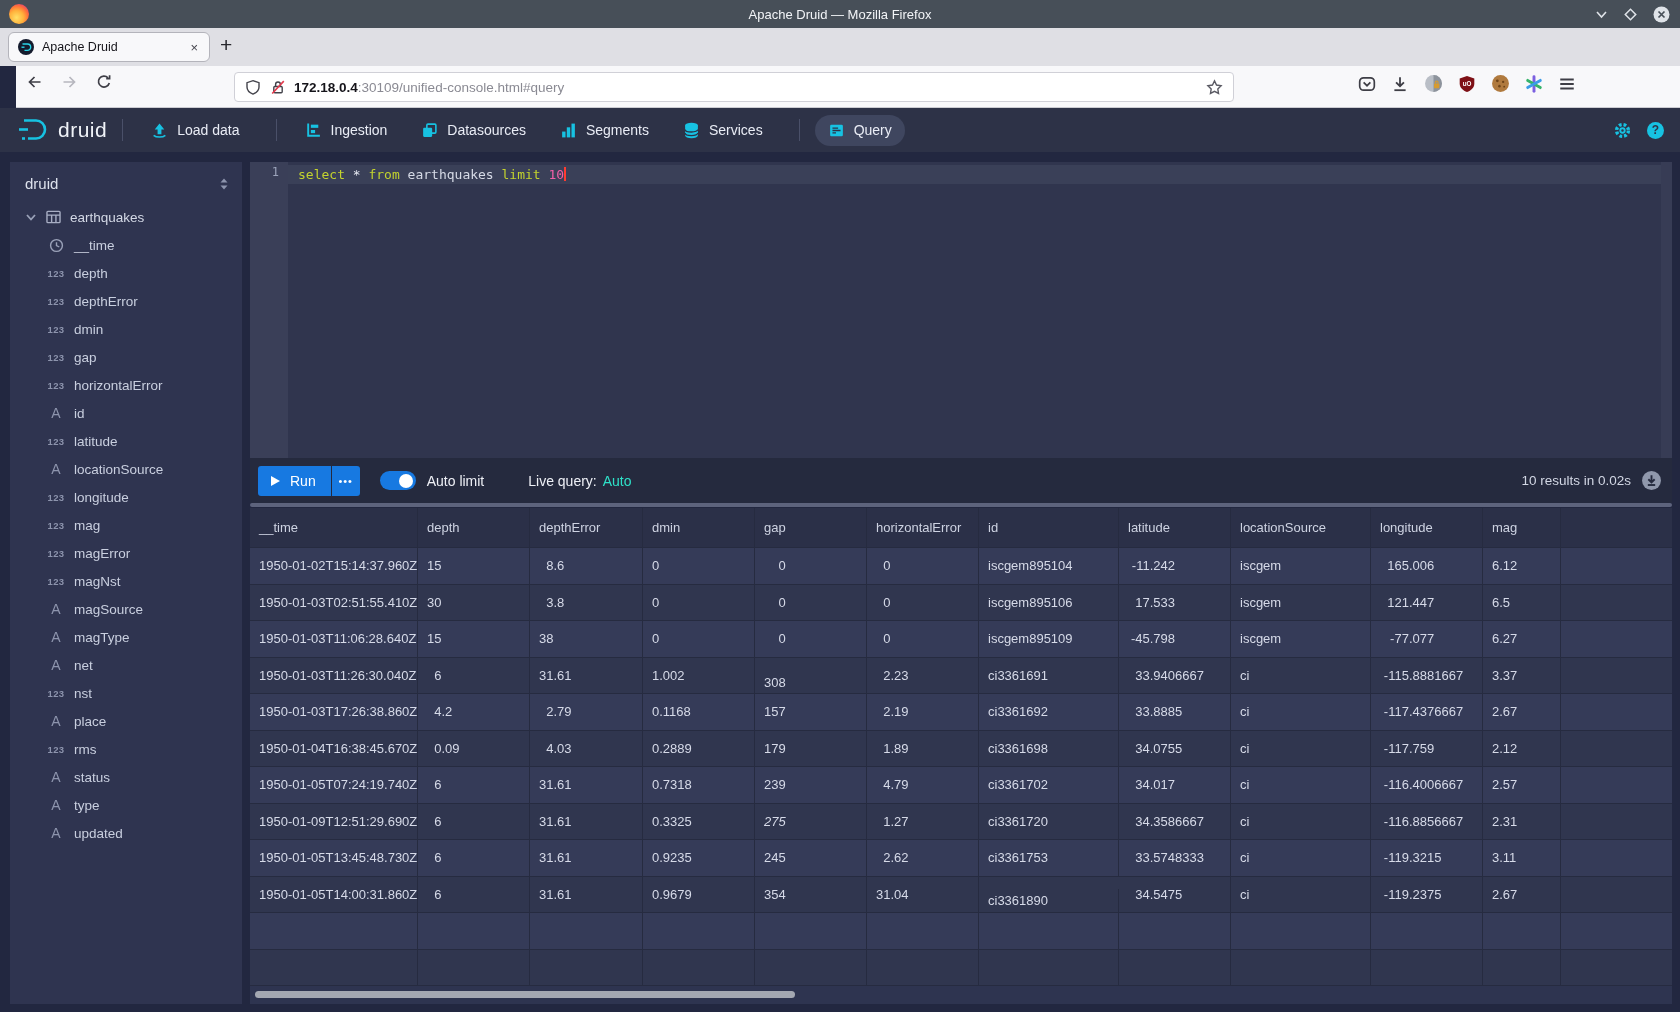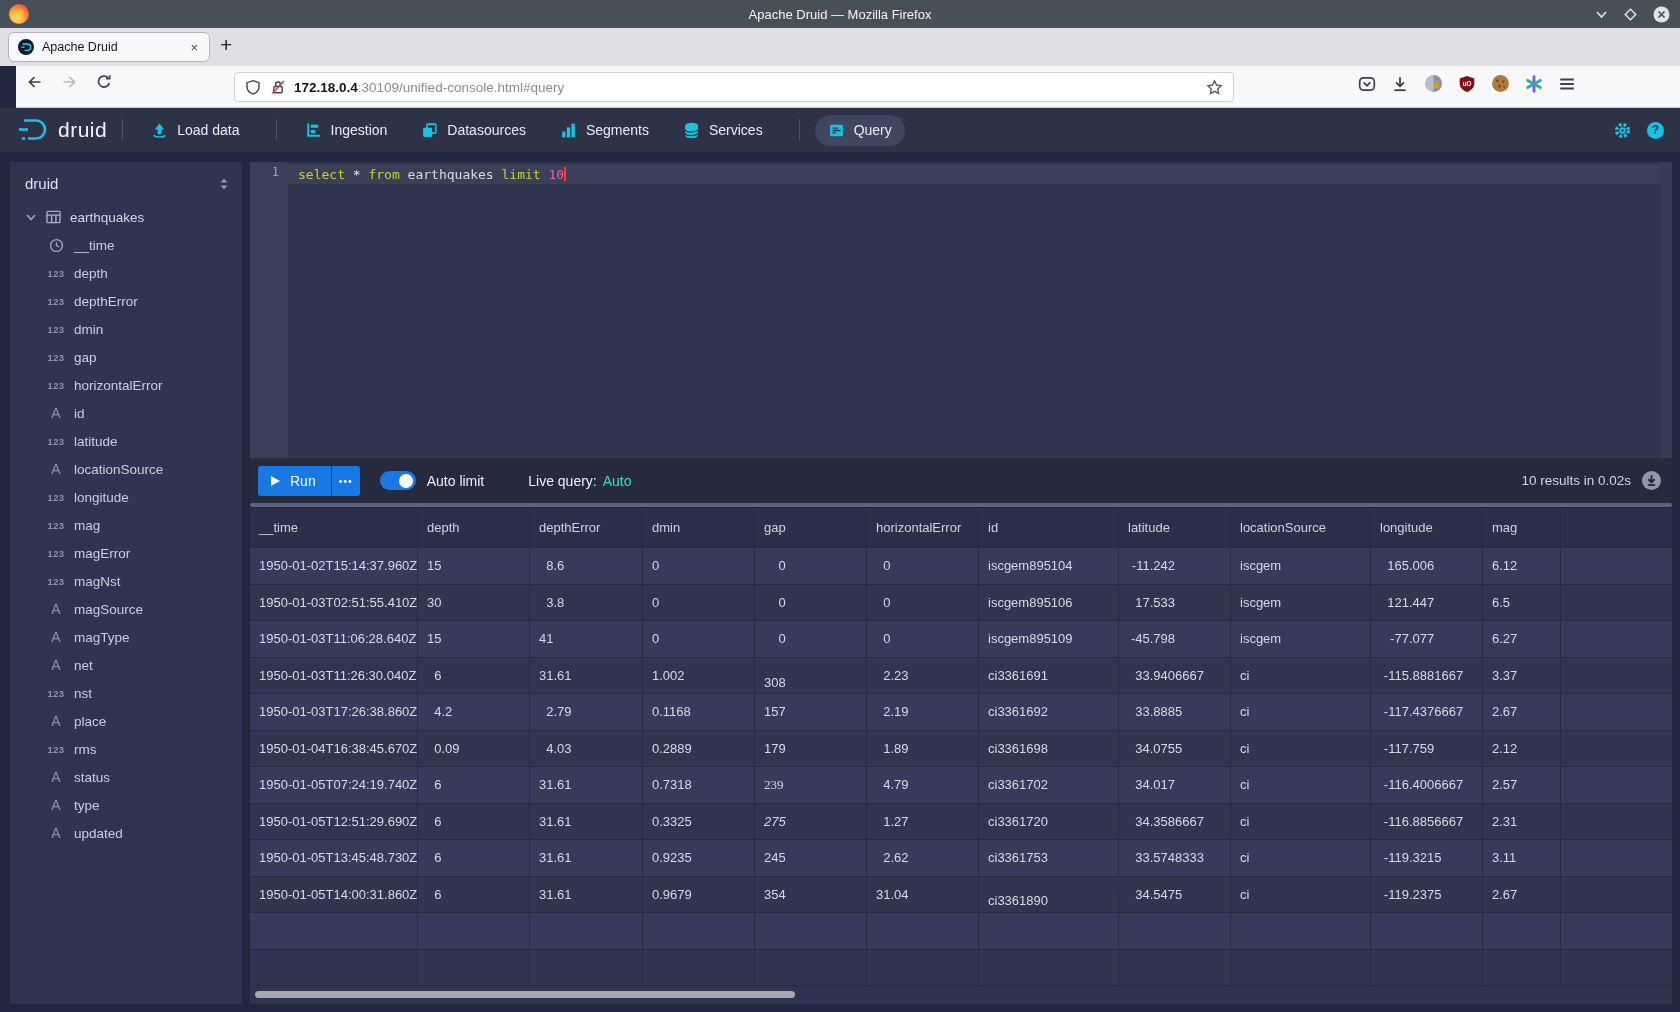--- a/index.html
+++ b/index.html
@@ -533,21 +533,21 @@
         </div>
         <div class="td fill"></div>
       </div>
       <div class="tr odd">
         <div class="td" style="width: 168px;">1950-01-03T11:06:28.640Z</div>
         <div class="td" style="width: 112px;">
           <span class="ip" style="width: 2ch;">15</span>
           <span></span>
         </div>
         <div class="td" style="width: 113px;">
-          <span class="ip" style="width: 2ch;">41</span>
+          <span class="ip" style="width: 2ch;">38</span>
           <span></span>
         </div>
         <div class="td" style="width: 112px;">
           <span class="ip" style="width: 1ch;">0</span>
           <span></span>
         </div>
         <div class="td" style="width: 112px;">
           <span class="ip" style="width: 3ch;">0</span>
           <span></span>
         </div>
@@ -693,21 +693,21 @@
         </div>
         <div class="td" style="width: 113px;">
           <span class="ip" style="width: 2ch;">31</span>
           <span>.61</span>
         </div>
         <div class="td" style="width: 112px;">
           <span class="ip" style="width: 1ch;">0</span>
           <span>.7318</span>
         </div>
         <div class="td" style="width: 112px;">
-          <span class="ip" style="width: 3ch; font-family: Liberation Serif, serif;">239</span>
+          <span class="ip" style="width: 3ch;">239</span>
           <span></span>
         </div>
         <div class="td" style="width: 112px;">
           <span class="ip" style="width: 2ch;">4</span>
           <span>.79</span>
         </div>
         <div class="td" style="width: 140px;">ci3361702</div>
         <div class="td" style="width: 112px;">
           <span class="ip" style="width: 3ch;">34</span>
           <span>.017</span>
@@ -717,21 +717,21 @@
           <span class="ip" style="width: 4ch;">-116</span>
           <span>.4006667</span>
         </div>
         <div class="td" style="width: 78px;">
           <span class="ip" style="width: 1ch;">2</span>
           <span>.57</span>
         </div>
         <div class="td fill"></div>
       </div>
       <div class="tr even">
-        <div class="td" style="width: 168px;">1950-01-05T12:51:29.690Z</div>
+        <div class="td" style="width: 168px;">1950-01-09T12:51:29.690Z</div>
         <div class="td" style="width: 112px;">
           <span class="ip" style="width: 2ch;">6</span>
           <span></span>
         </div>
         <div class="td" style="width: 113px;">
           <span class="ip" style="width: 2ch;">31</span>
           <span>.61</span>
         </div>
         <div class="td" style="width: 112px;">
           <span class="ip" style="width: 1ch;">0</span>

